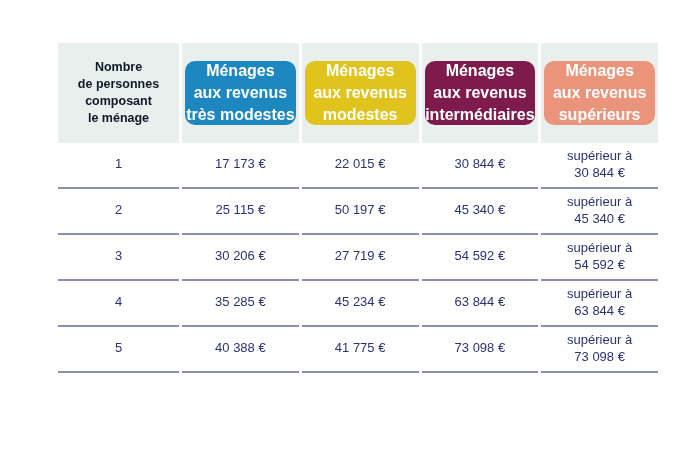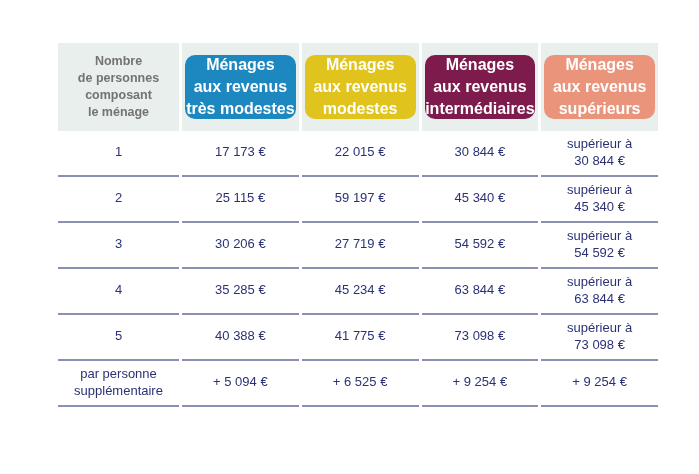--- a/index.html
+++ b/index.html
@@ -33,29 +33,29 @@
     margin-top: 13px;
     margin-left: -3px;
     width: 606px;
     border-collapse: separate;
     border-spacing: 3px 0;
     table-layout: fixed;
   }
   col.col-first { width: 121px; }
   th.corner {
     background: #e8efed;
-    color: #737373;
+    color: #0f172a;
     font-weight: bold;
     font-size: 12.5px;
     line-height: 1.35;
     text-align: center;
     vertical-align: middle;
     white-space: pre-line;
     height: 72px;
-    padding: 10px;
+    padding: 16px;
   }
   th.pill-cell {
     background: #e8efed;
     height: 72px;
     padding: 4px 3px;
     vertical-align: middle;
   }
   .pill {
     height: 64px;
     border-radius: 10px;
@@ -127,21 +127,21 @@
           <td>1</td>
           <td>17 173 €</td>
           <td>22 015 €</td>
           <td>30 844 €</td>
           <td>supérieur à
 30 844 €</td>
         </tr>
         <tr>
           <td>2</td>
           <td>25 115 €</td>
-          <td>59 197 €</td>
+          <td>50 197 €</td>
           <td>45 340 €</td>
           <td>supérieur à
 45 340 €</td>
         </tr>
         <tr>
           <td>3</td>
           <td>30 206 €</td>
           <td>27 719 €</td>
           <td>54 592 €</td>
           <td>supérieur à
@@ -156,23 +156,15 @@
 63 844 €</td>
         </tr>
         <tr>
           <td>5</td>
           <td>40 388 €</td>
           <td>41 775 €</td>
           <td>73 098 €</td>
           <td>supérieur à
 73 098 €</td>
         </tr>
-        <tr>
-          <td>par personne
-supplémentaire</td>
-          <td>+ 5 094 €</td>
-          <td>+ 6 525 €</td>
-          <td>+ 9 254 €</td>
-          <td>+ 9 254 €</td>
-        </tr>
       </tbody>
   </table>
 </div>
 
 </body></html>

